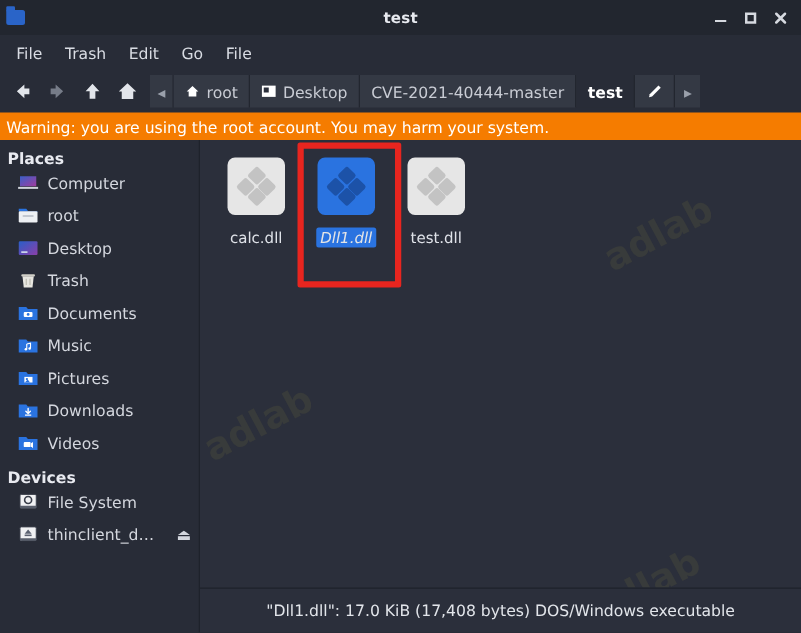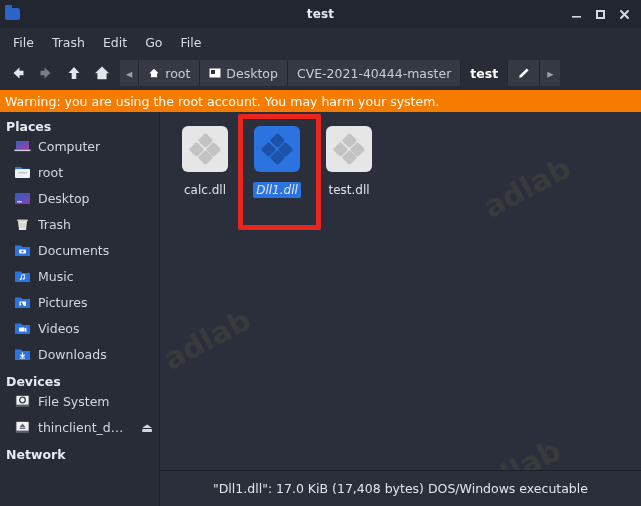--- a/index.html
+++ b/index.html
@@ -386,36 +386,36 @@
             <path d="M5.8 11 L8.2 8.6 L10 11 Z" fill="#2a73e0"></path>
           </svg>
         </span>
         <span class="side-label">Pictures</span>
       </div>
 
       <div class="side-item">
         <span class="side-icon">
           <svg width="17" height="15" viewBox="0 0 17 15">
             <path d="M1 2.5 h6 l1.3 1.6 H16 V13 H1 Z" fill="#2a73e0"></path>
+            <path d="M8.5 5.8 v3.4 M6.7 8 L8.5 9.9 L10.3 8" stroke="#ffffff" stroke-width="1.1" fill="none" stroke-linecap="round"></path>
+            <rect x="6" y="10.6" width="5" height="1" fill="#ffffff"></rect>
+          </svg>
+        </span>
+        <span class="side-label">Downloads</span>
+      </div>
+
+      <div class="side-item">
+        <span class="side-icon">
+          <svg width="17" height="15" viewBox="0 0 17 15">
+            <path d="M1 2.5 h6 l1.3 1.6 H16 V13 H1 Z" fill="#2a73e0"></path>
             <rect x="5" y="6.6" width="5.5" height="4" rx="0.7" fill="#ffffff"></rect>
             <path d="M10.8 7.6 L12.4 6.6 v5 L10.8 10 Z" fill="#ffffff"></path>
           </svg>
         </span>
         <span class="side-label">Videos</span>
-      </div>
-
-      <div class="side-item">
-        <span class="side-icon">
-          <svg width="17" height="15" viewBox="0 0 17 15">
-            <path d="M1 2.5 h6 l1.3 1.6 H16 V13 H1 Z" fill="#2a73e0"></path>
-            <path d="M8.5 5.8 v3.4 M6.7 8 L8.5 9.9 L10.3 8" stroke="#ffffff" stroke-width="1.1" fill="none" stroke-linecap="round"></path>
-            <rect x="6" y="10.6" width="5" height="1" fill="#ffffff"></rect>
-          </svg>
-        </span>
-        <span class="side-label">Downloads</span>
       </div>
 
       <div class="side-group">Devices</div>
 
       <div class="side-item">
         <span class="side-icon">
           <svg width="17" height="15" viewBox="0 0 17 15">
             <rect x="2" y="1.5" width="13" height="11" rx="1" fill="#f0f1f3" stroke="#3a3f4b" stroke-width="0.8"></rect>
             <circle cx="8.5" cy="6" r="2.8" fill="none" stroke="#3a3f4b" stroke-width="1.3"></circle>
             <rect x="2" y="10.6" width="13" height="1.9" fill="#585e6b"></rect>
@@ -430,21 +430,20 @@
             <rect x="2" y="1.5" width="13" height="11" rx="1" fill="#f0f1f3" stroke="#3a3f4b" stroke-width="0.8"></rect>
             <path d="M8.5 3.6 L11.3 7 H5.7 Z" fill="#5b6170"></path>
             <rect x="5.7" y="7.6" width="5.6" height="1.3" fill="#5b6170"></rect>
             <rect x="2" y="10.6" width="13" height="1.9" fill="#585e6b"></rect>
           </svg>
         </span>
         <span class="side-label">thinclient_d…</span>
         <span class="eject-icon">⏏</span>
       </div>
 
-      <div class="side-group">Network</div>
 
     </div>
 
     <div class="main">
 
       <div class="icon-grid">
 
         <div class="file-cell">
           <div class="file-icon plain">
             <div class="diamond-group">

